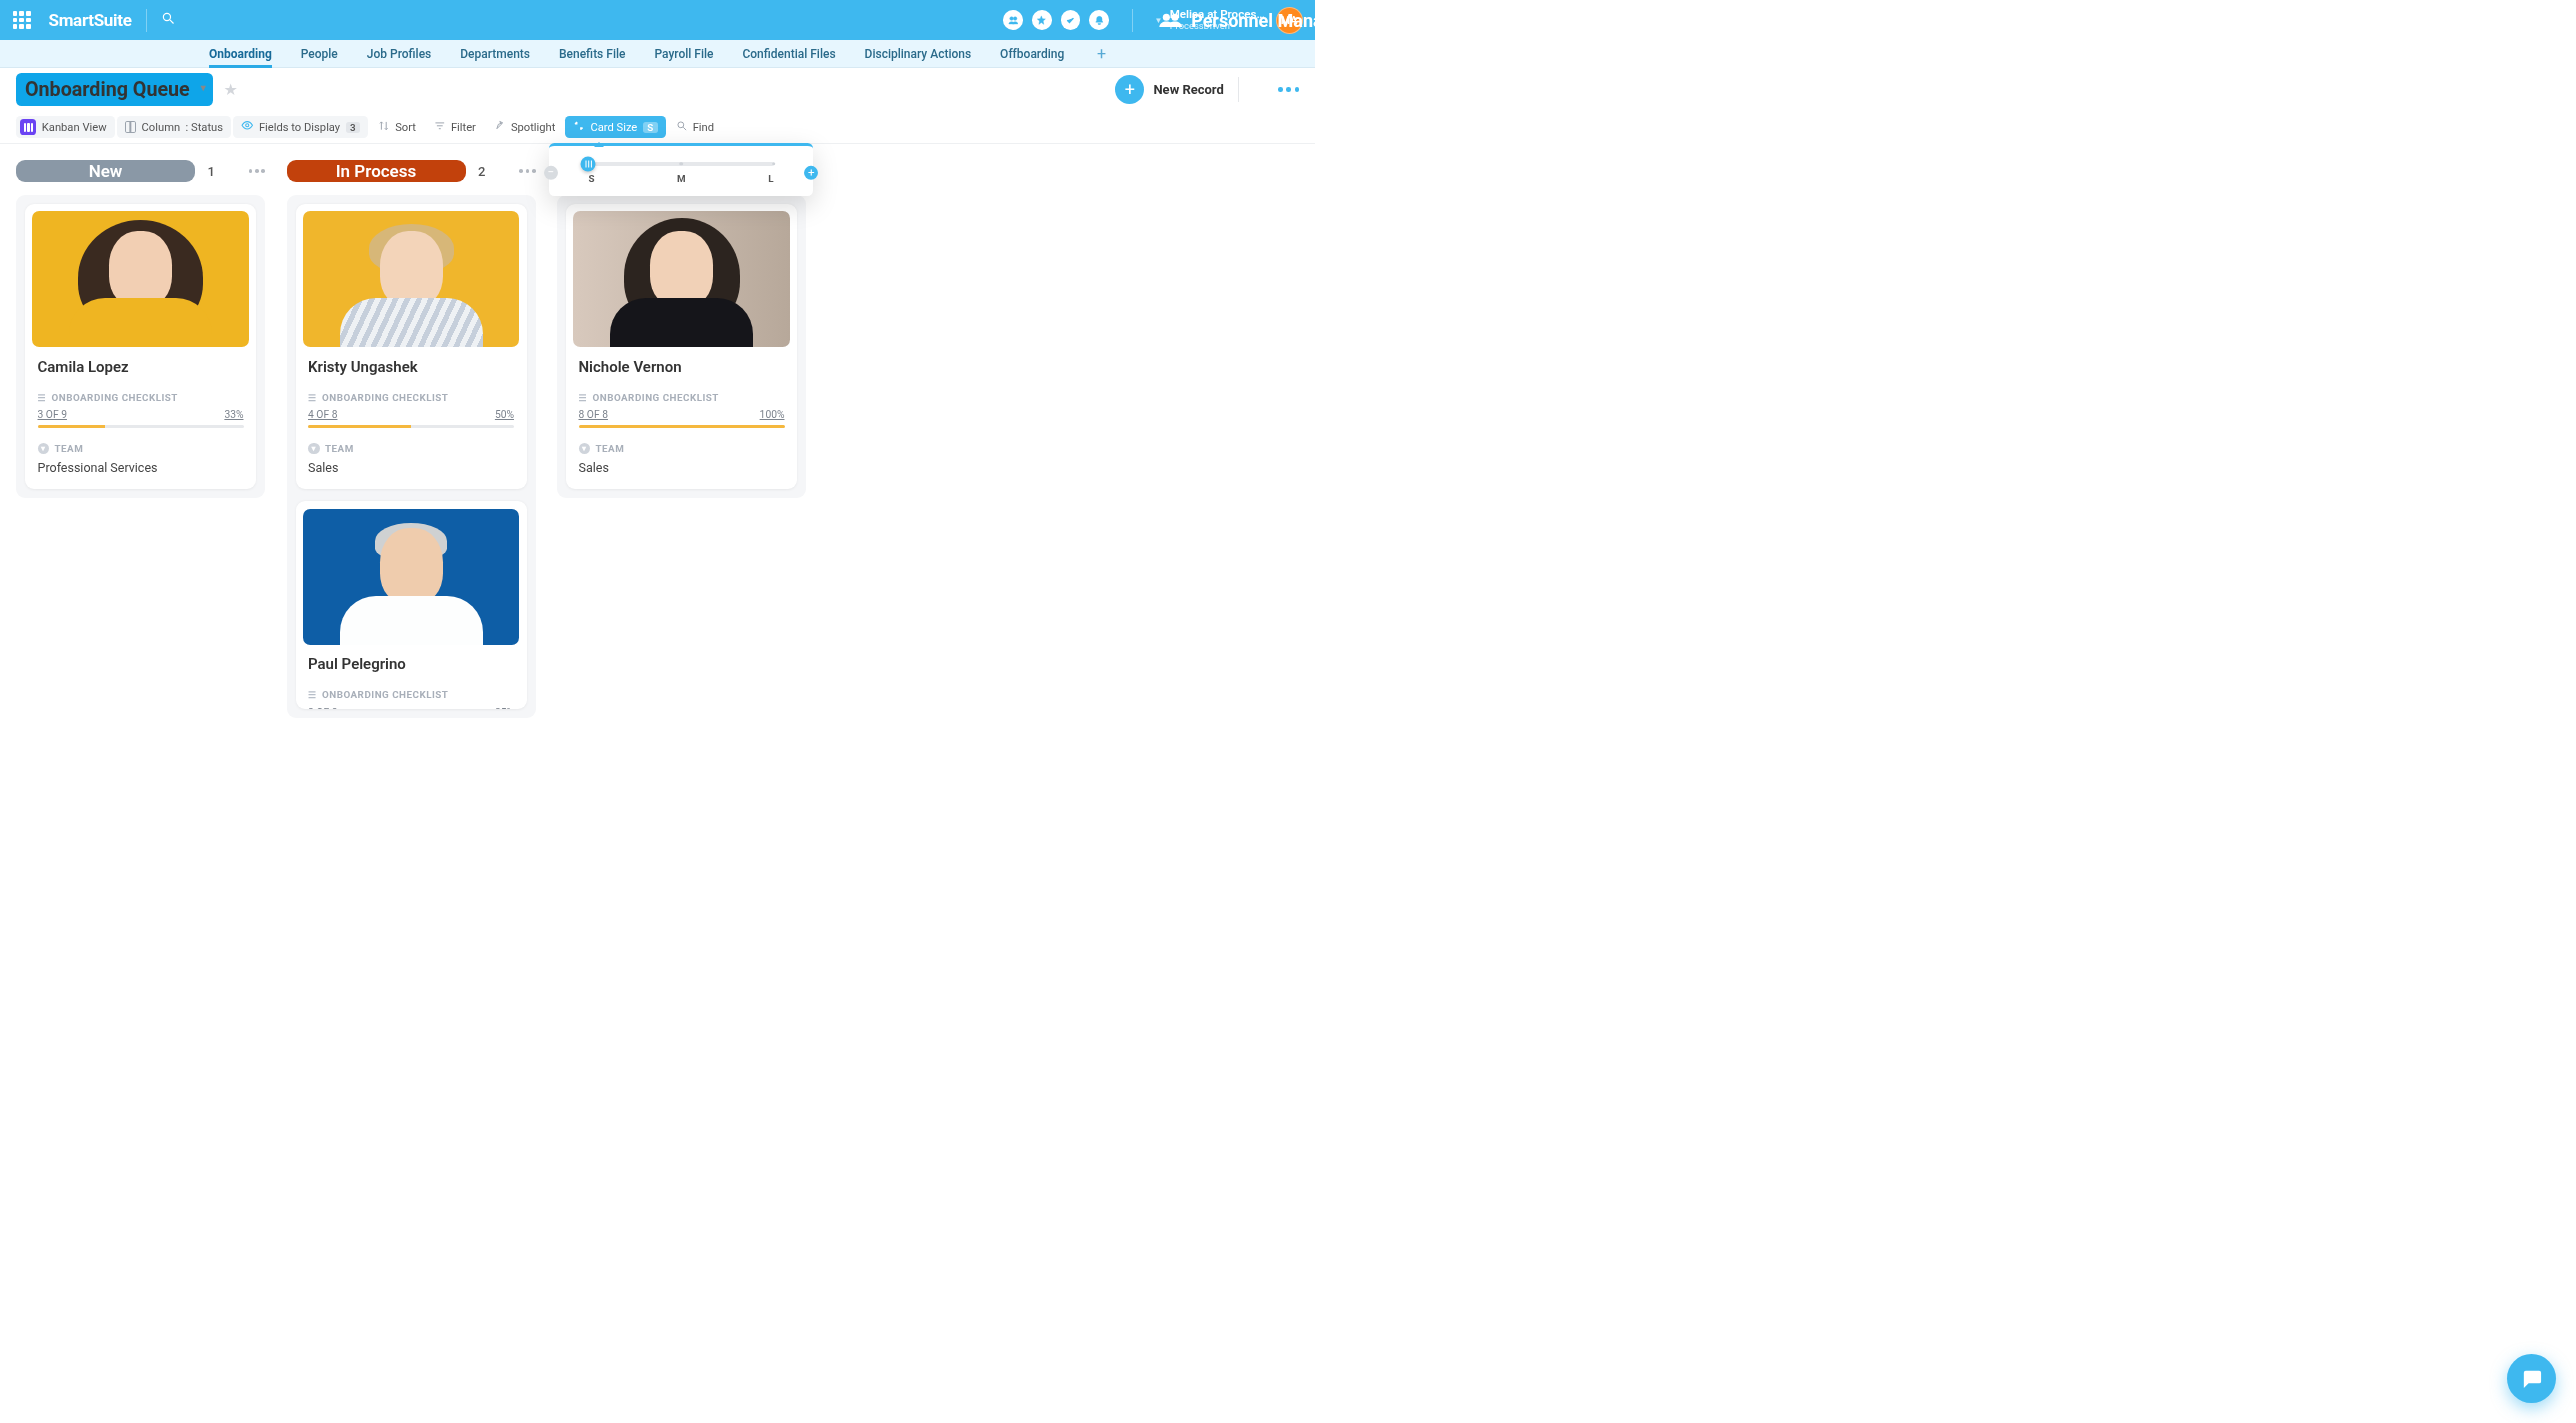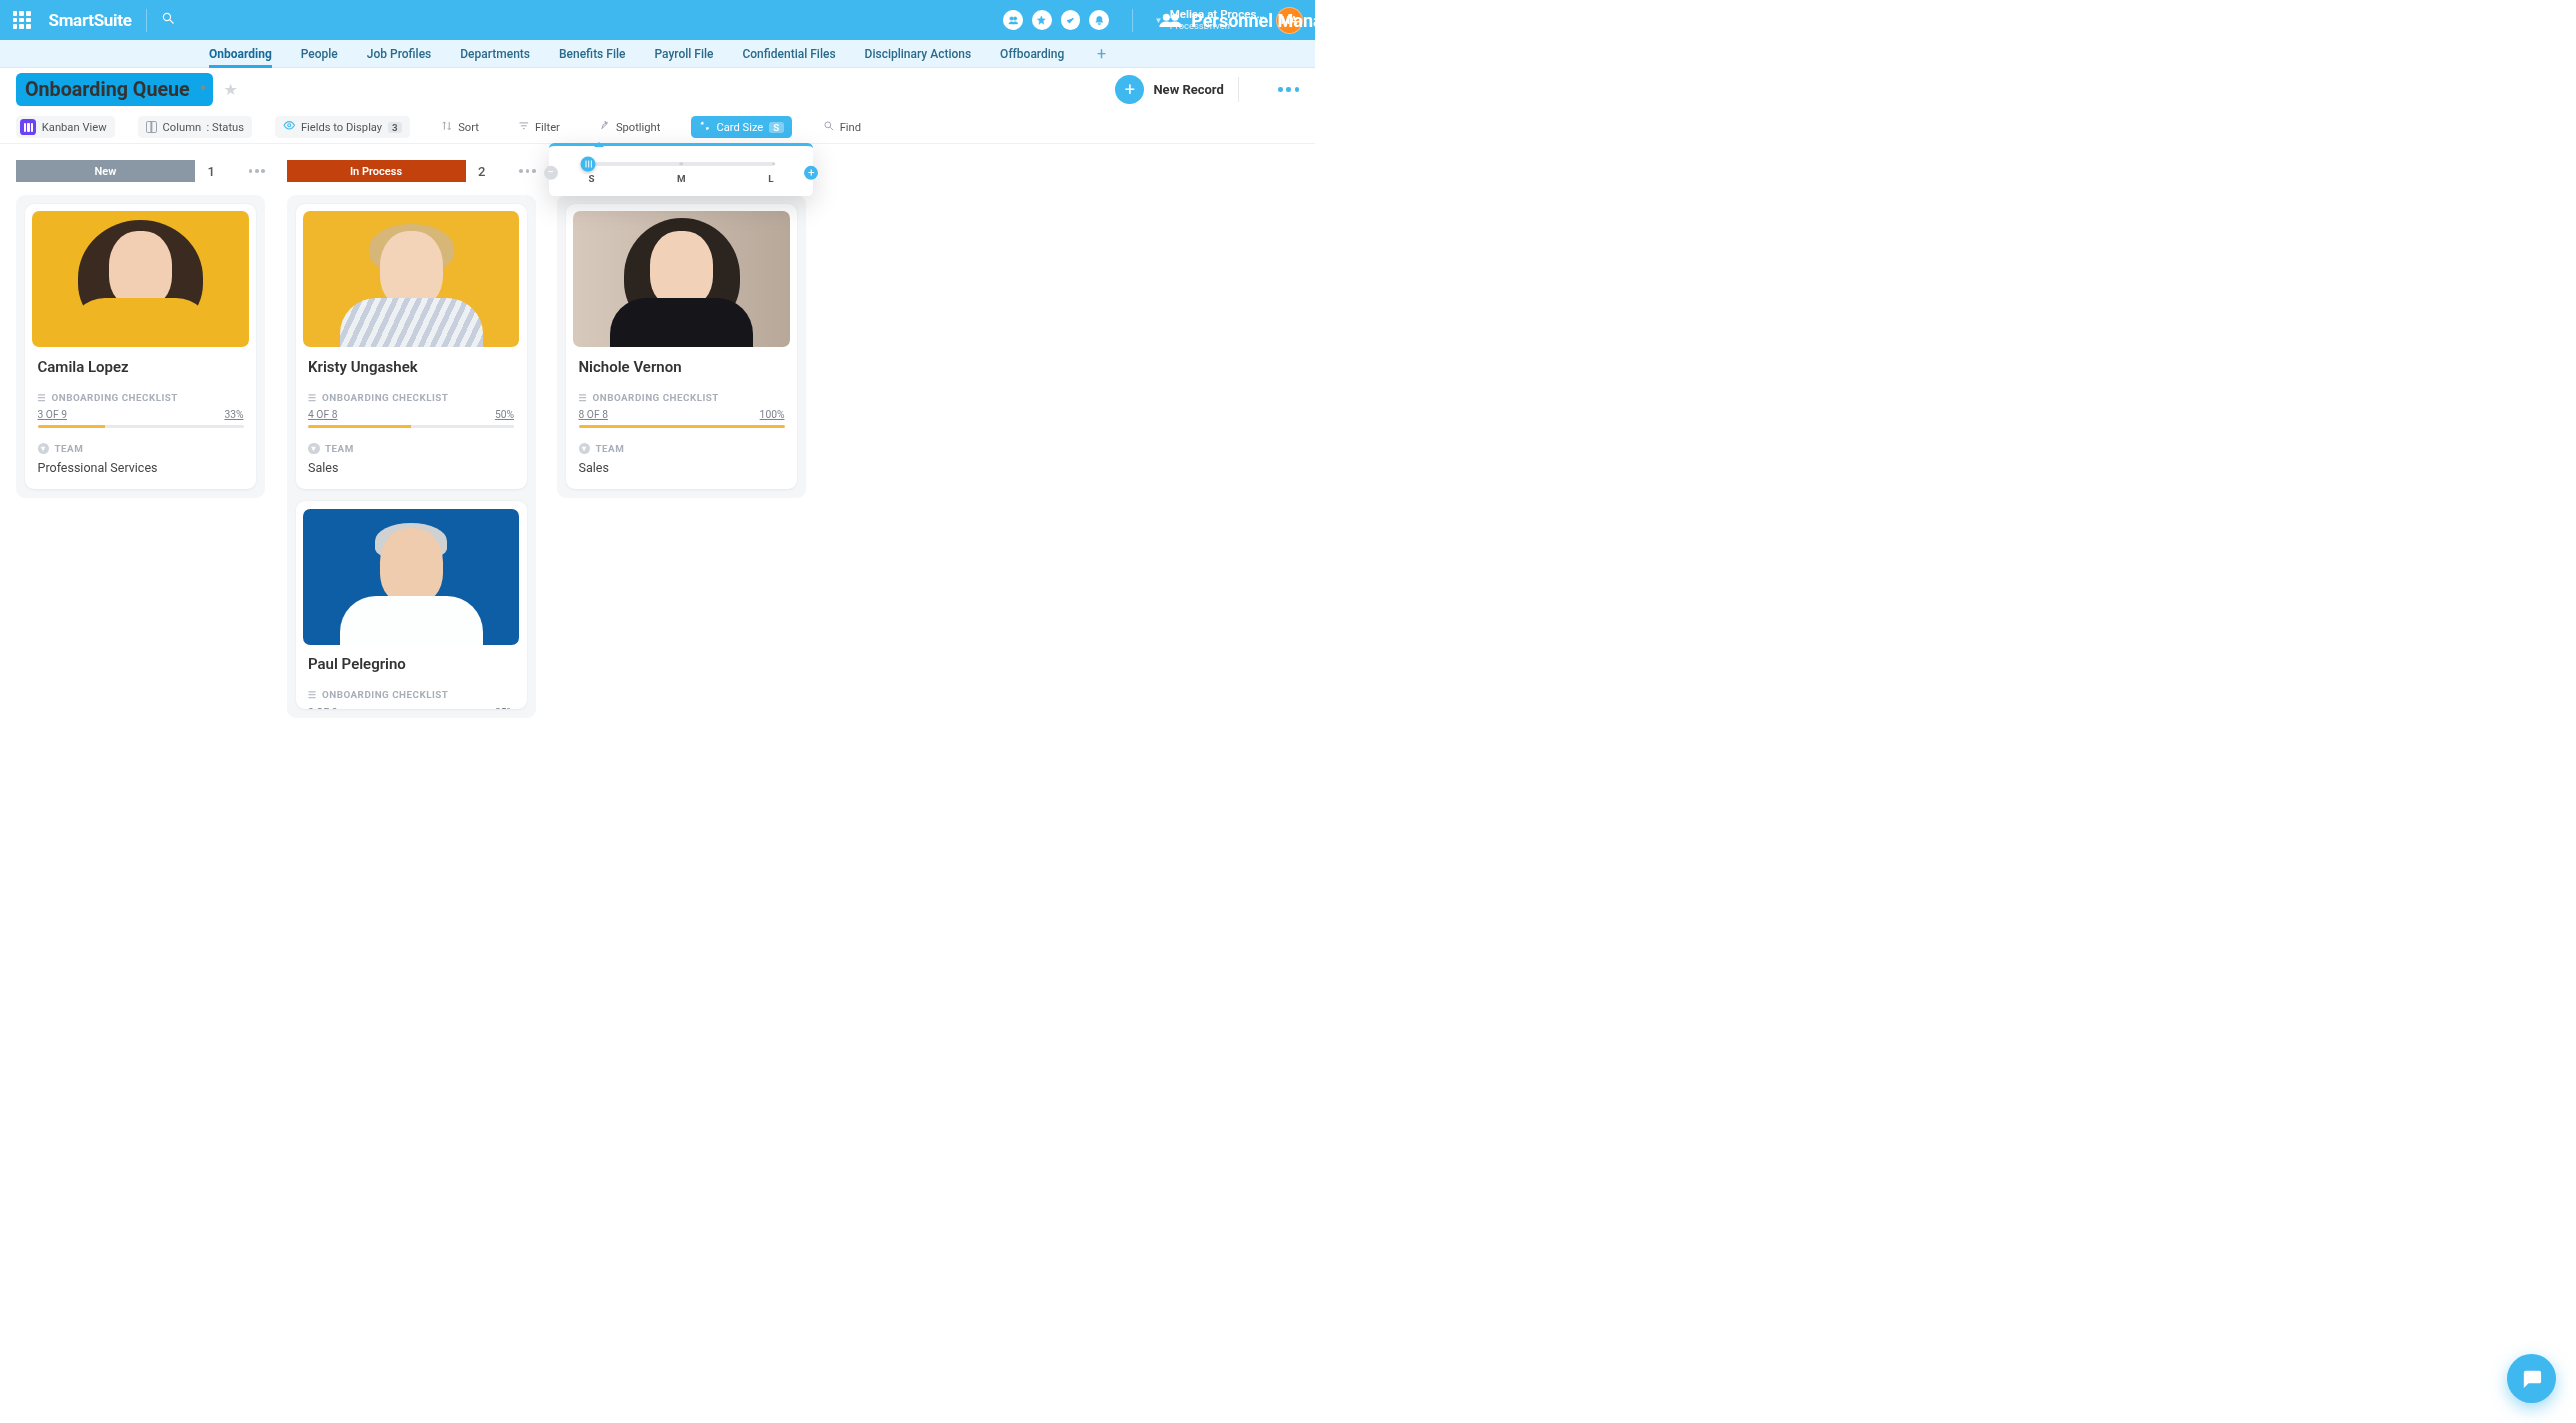--- a/index.html
+++ b/index.html
@@ -91,21 +91,21 @@
     width:29px; height:29px; border-radius:50%; background:#3eb8ef; color:#fff;
     display:flex; align-items:center; justify-content:center; font-size:18px;
   }
   .new-rec span { font-size:13px; font-weight:700; color:#333;}
   .more-dots { margin-left:25px; display:flex; gap:3.6px; }
   .more-dots span { width:4.5px; height:4.5px; background:#3eb8ef; border-radius:50%; }
   .vdivl { width:0.9px; height:25px; background:#e5e7ea; margin:0 14.3px; }
 
   
   .toolbar {
-    height:33px; display:flex; align-items:center; padding:0 16px; gap:23px;
+    height:33px; display:flex; align-items:center; padding:0 16px; gap:2px;
     border-bottom:0.9px solid #eef0f2; position:relative;
   }
   .pill {
     height:21.5px; display:flex; align-items:center; gap:5.4px; padding:0 8px;
     background:#f3f5f7; border-radius:4.5px; font-size:11.2px; color:#555; cursor:pointer;
   }
   .pill.plain { background:transparent; }
   .pill.kanban .sq { background:#6b43f3; width:16px; height:16px; border-radius:3.6px; display:flex; align-items:center; justify-content:center; margin-left:-3.6px;}
   .pill.kanban .sq span { width:2.2px; height:9px; background:#fff; border-radius:0.9px; margin:0 0.7px; }
   .pill .cnt { background:#e3e6ea; border-radius:2.7px; padding:0 4.5px; font-size:9.8px; font-weight:600;}
@@ -150,23 +150,23 @@
   .cs-plus  { right:-25px; background:#3eb8ef; }
   .cs-inner { position:relative; padding:0 19.7px; }
 
   
   .board { padding:16px; display:flex; gap:21.5px; align-items:flex-start;}
   .col { width:249px; }
   .col-hdr {
     display:flex; align-items:center; margin-bottom:12.5px; gap:12.5px;
   }
   .col-hdr .lab {
-    flex:0 0 179px; height:22.4px; border-radius:0; color:#fff;
+    flex:0 0 179px; height:22.4px; border-radius:9px; color:#fff;
     display:flex; align-items:center; justify-content:center;
-    font-size:11px; font-weight:600;
+    font-size:17px; font-weight:600;
   }
   .col-hdr .cnt { font-size:13px; color:#555; font-weight:500;}
   .col-hdr .dots { display:flex; gap:2.7px; margin-left:auto;}
   .col-hdr .dots span { width:3.6px; height:3.6px; background:#b4b9c0; border-radius:50%; }
 
   .col.new .lab { background:#8a98a6; }
   .col.inproc .lab { background:#c2410c; } 
   .col.done .mini { width:39px; height:22.4px; background:#3cc27b; border-radius:4.5px; }
 
   .stack {

